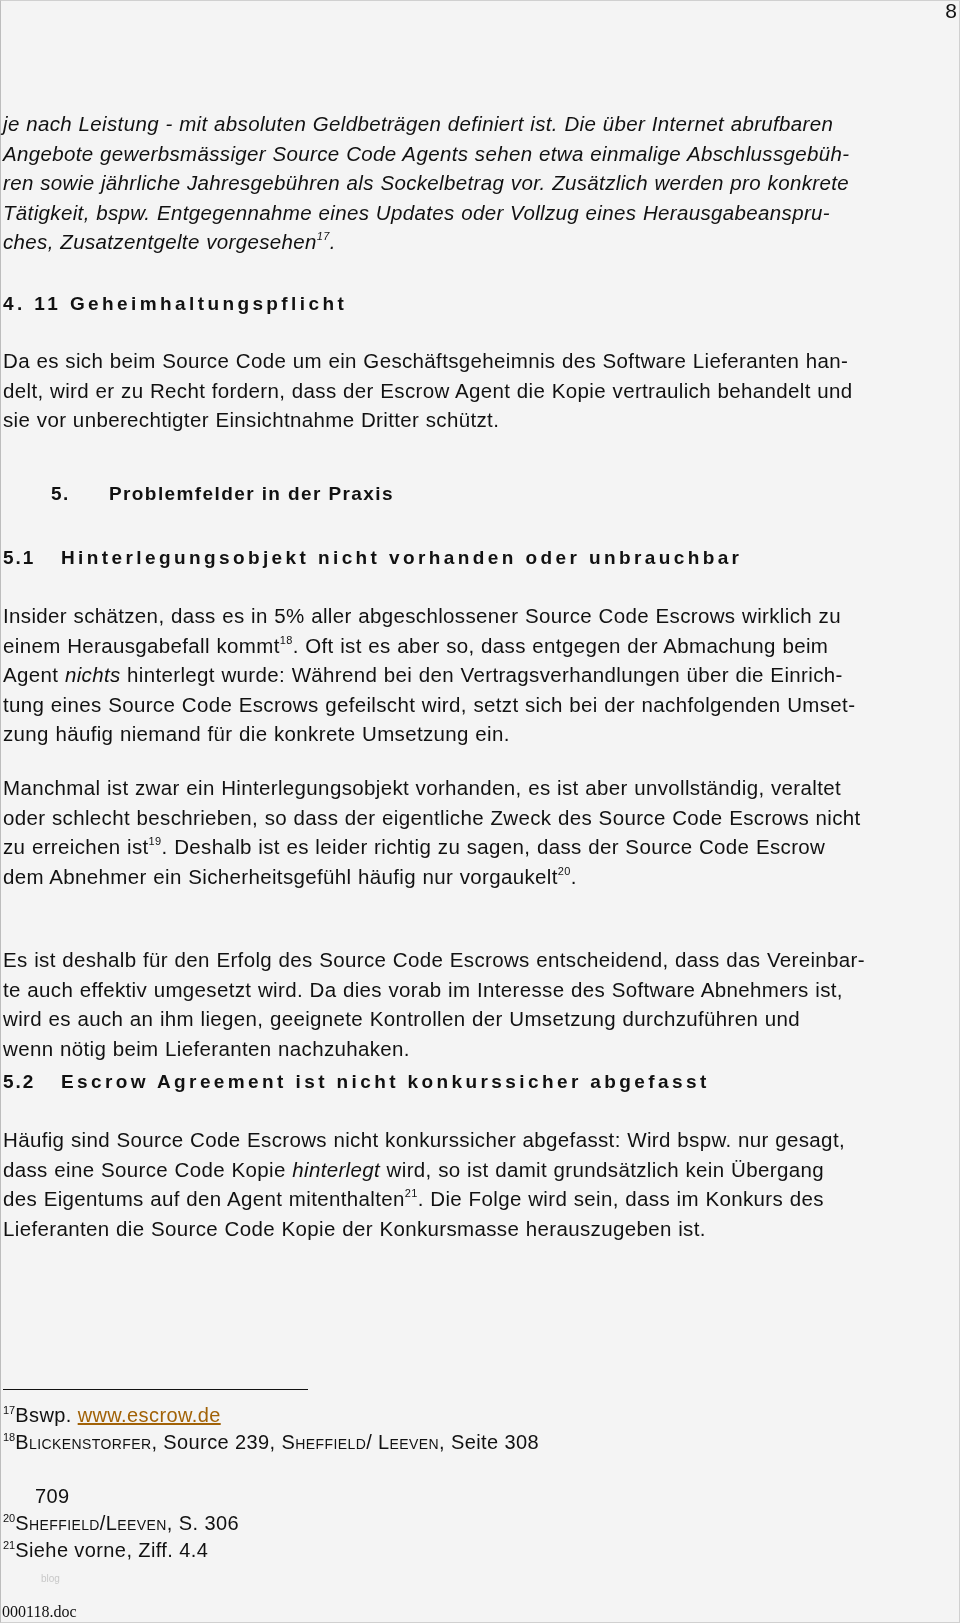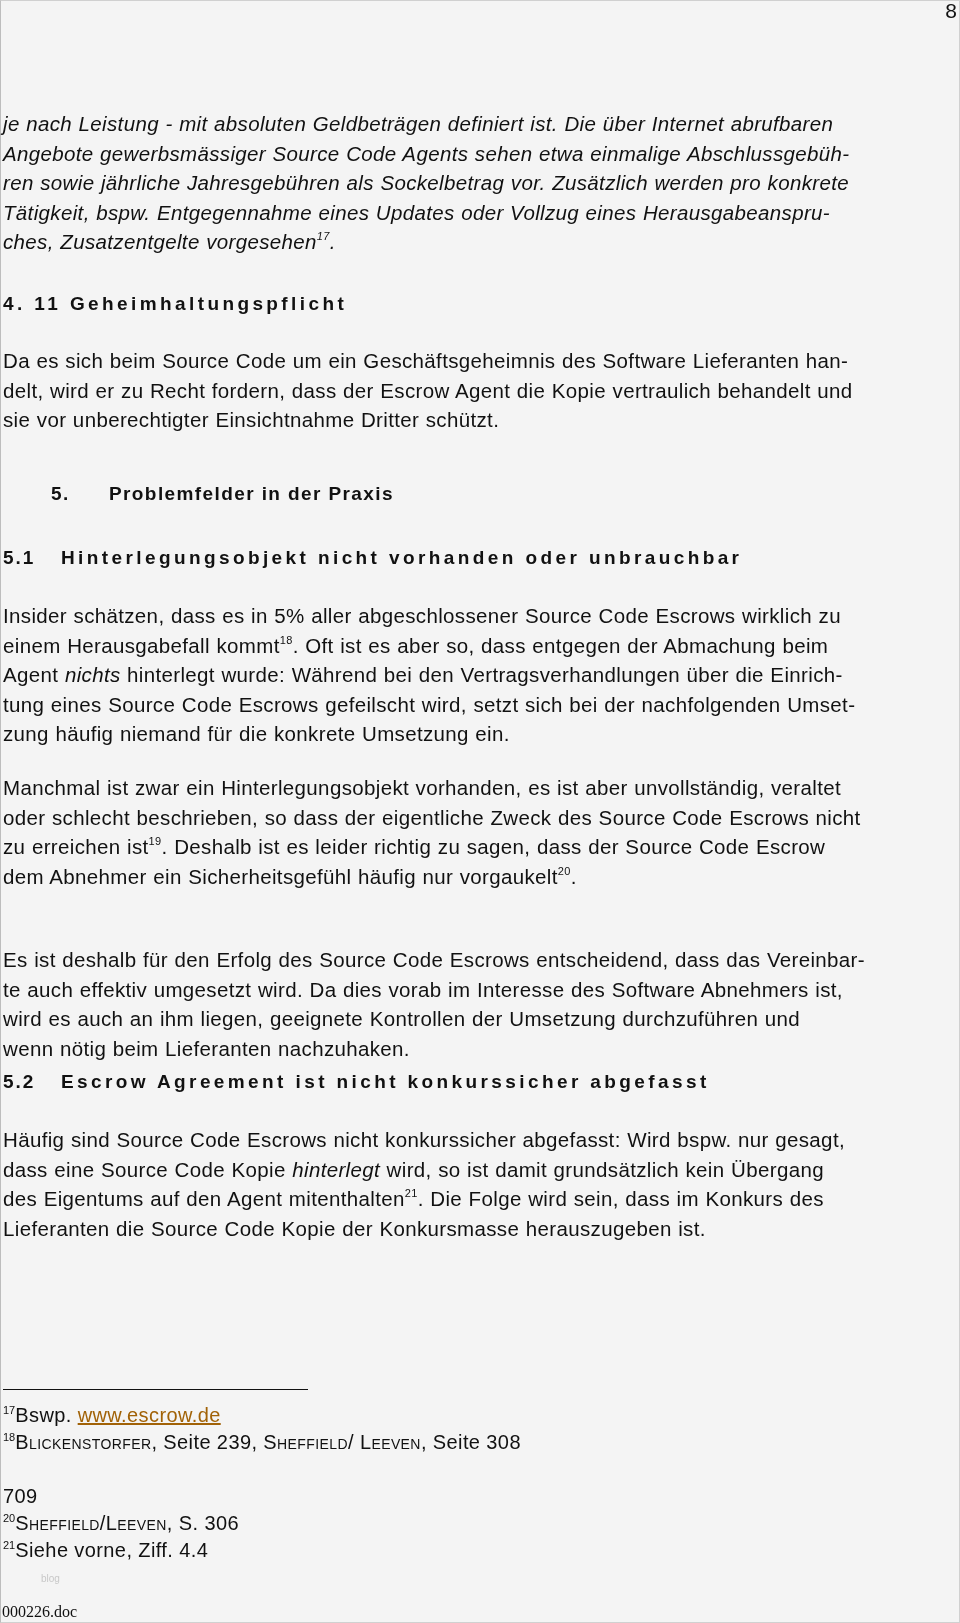--- a/index.html
+++ b/index.html
@@ -89,23 +89,23 @@
 
   <div class="para" style="top:1124px;"><span>Häufig sind Source Code Escrows nicht konkurssicher abgefasst: Wird bspw. nur gesagt,</span>
 <span>dass eine Source Code Kopie </span><i>hinterlegt</i><span> wird, so ist damit grundsätzlich kein Übergang</span>
 <span>des Eigentums auf den Agent mitenthalten</span><sup>21</sup><span>. Die Folge wird sein, dass im Konkurs des</span>
 <span>Lieferanten die Source Code Kopie der Konkursmasse herauszugeben ist.</span></div>
 
   <div class="rule"></div>
 
   <div class="fn" style="top:1401px;"><sup>17</sup><span>Bswp. </span><a>www.escrow.de</a></div>
 
-  <div class="fn" style="top:1428px;"><sup>18</sup><span class="sc">Blickenstorfer</span><span>, Seite 239, </span><span class="sc">Sheffield/ Leeven</span><span>, Seite 308</span></div>
+  <div class="fn" style="top:1428px;"><sup>18</sup><span class="sc">Blickenstorfer</span><span>, Source 239, </span><span class="sc">Sheffield/ Leeven</span><span>, Seite 308</span></div>
 
-  <div class="fn" style="top:1482px;">709</div>
+  <div class="fn" style="top:1482px;margin-left:32px;">709</div>
 
   <div class="fn" style="top:1509px;"><sup>20</sup><span class="sc">Sheffield/Leeven</span><span>, S. 306</span></div>
 
   <div class="fn" style="top:1536px;"><sup>21</sup><span>Siehe vorne, Ziff. 4.4</span></div>
 
   <div class="watermark">blog</div>
-  <div class="filename">000226.doc</div>
+  <div class="filename">000118.doc</div>
 </div>
 
 </body></html>

